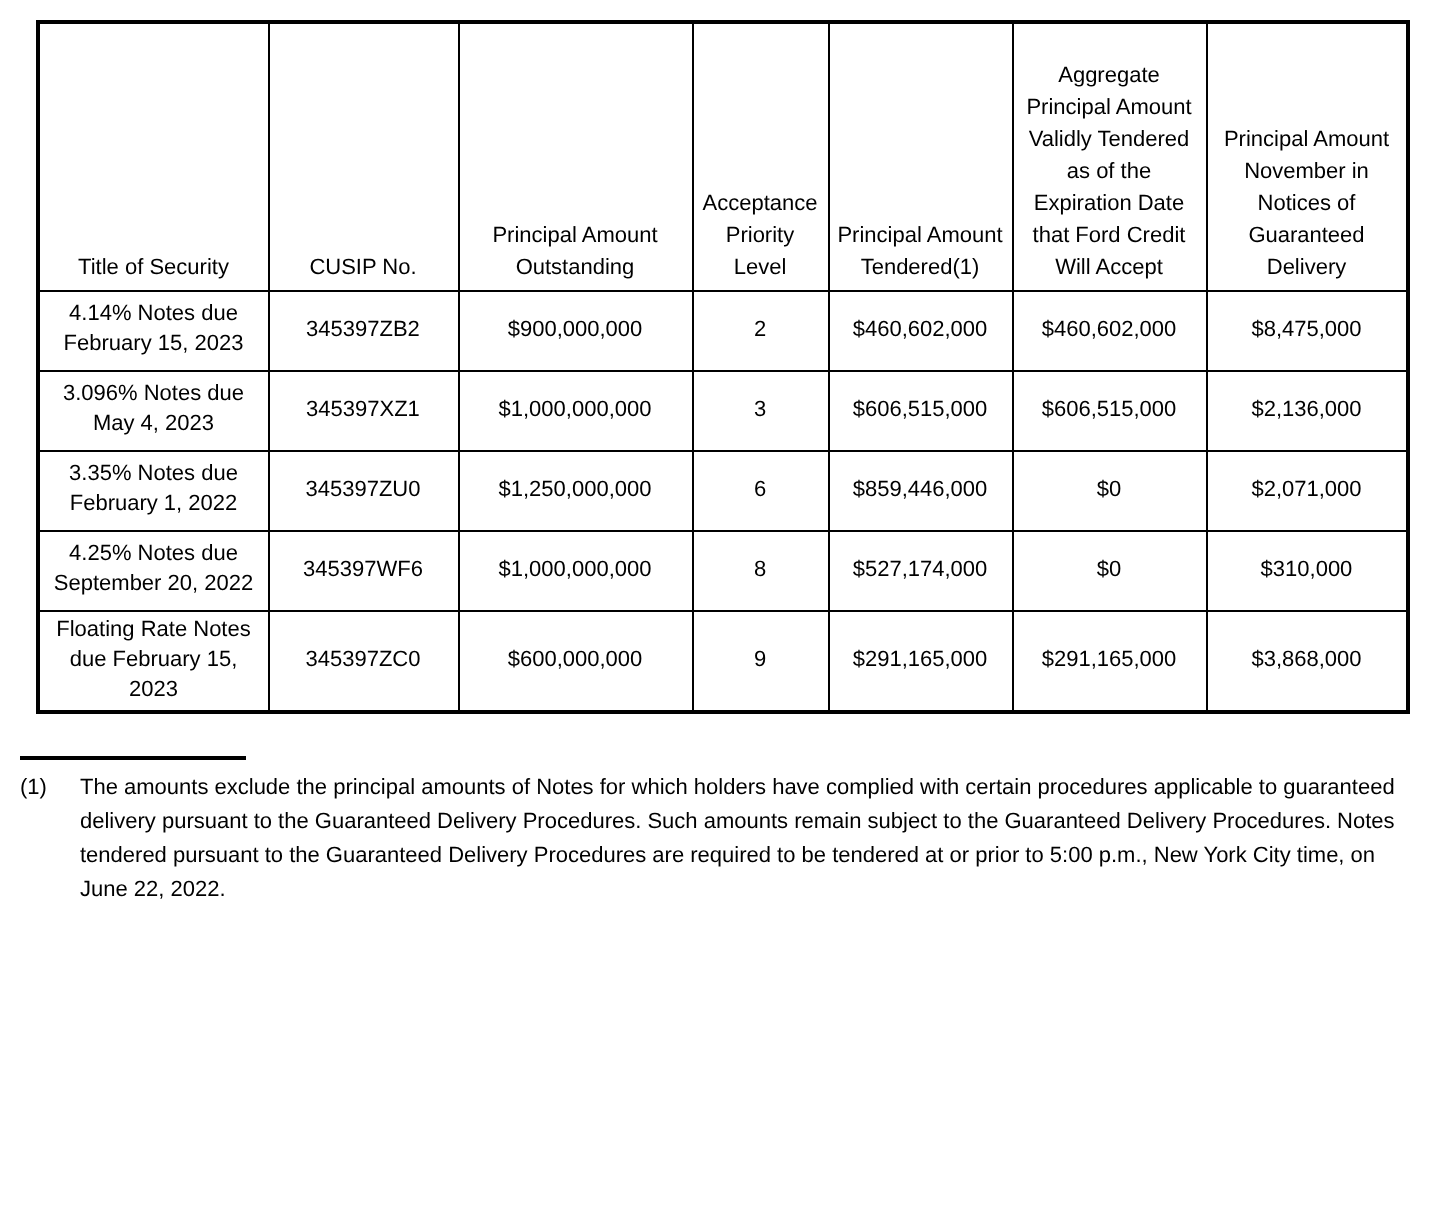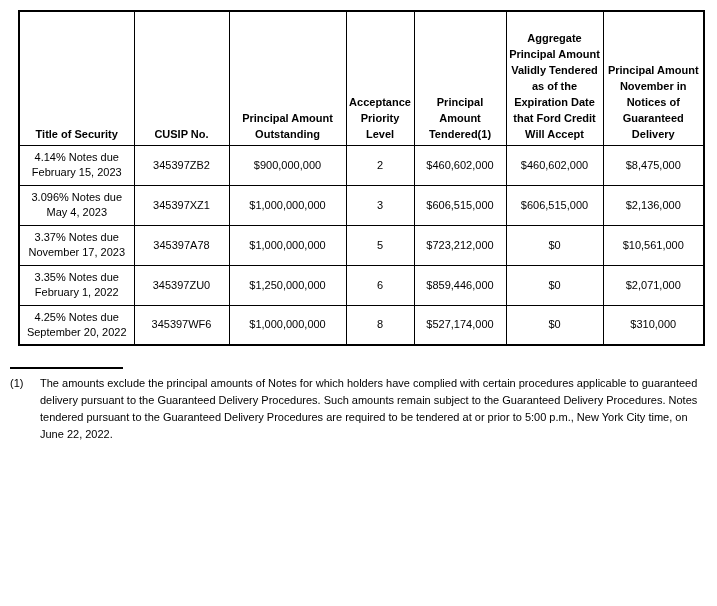--- a/index.html
+++ b/index.html
@@ -30,21 +30,21 @@
     text-align: center;
     vertical-align: middle;
     font-size: 11px;
     padding: 2px 2px;
     overflow: hidden;
   }
   table.results thead tr {
     height: 134px;
   }
   table.results th {
-    font-weight: bold;
+    font-weight: normal;
     vertical-align: bottom;
     line-height: 16px;
     padding-bottom: 3px;
   }
   table.results tbody tr {
     height: 40px;
   }
   table.results td {
     line-height: 15px;
   }
@@ -115,46 +115,46 @@
         <tr>
           <td>3.096% Notes due May 4, 2023</td>
           <td>345397XZ1</td>
           <td>$1,000,000,000</td>
           <td>3</td>
           <td>$606,515,000</td>
           <td>$606,515,000</td>
           <td>$2,136,000</td>
         </tr>
         <tr>
-          <td>3.37% Notes due November 17, 2023</td>
-          <td>345397A78</td>
-          <td>$1,000,000,000</td>
-          <td>5</td>
-          <td>$723,212,000</td>
-          <td>$0</td>
-          <td>$10,561,000</td>
-        </tr>
-        <tr>
           <td>3.35% Notes due February 1, 2022</td>
           <td>345397ZU0</td>
           <td>$1,250,000,000</td>
           <td>6</td>
           <td>$859,446,000</td>
           <td>$0</td>
           <td>$2,071,000</td>
         </tr>
         <tr>
           <td>4.25% Notes due September 20, 2022</td>
           <td>345397WF6</td>
           <td>$1,000,000,000</td>
           <td>8</td>
           <td>$527,174,000</td>
           <td>$0</td>
           <td>$310,000</td>
         </tr>
+        <tr>
+          <td>Floating Rate Notes due February 15, 2023</td>
+          <td>345397ZC0</td>
+          <td>$600,000,000</td>
+          <td>9</td>
+          <td>$291,165,000</td>
+          <td>$291,165,000</td>
+          <td>$3,868,000</td>
+        </tr>
       </tbody>
   </table>
 
   <div class="footnote-sep"></div>
 
   <div class="footnote">
     <span class="fn-marker">(1)</span>
     <span class="fn-text">The amounts exclude the principal amounts of Notes for which holders have complied with certain procedures applicable to guaranteed delivery pursuant to the Guaranteed Delivery Procedures. Such amounts remain subject to the Guaranteed Delivery Procedures. Notes tendered pursuant to the Guaranteed Delivery Procedures are required to be tendered at or prior to 5:00 p.m., New York City time, on June 22, 2022.</span>
   </div>
 

